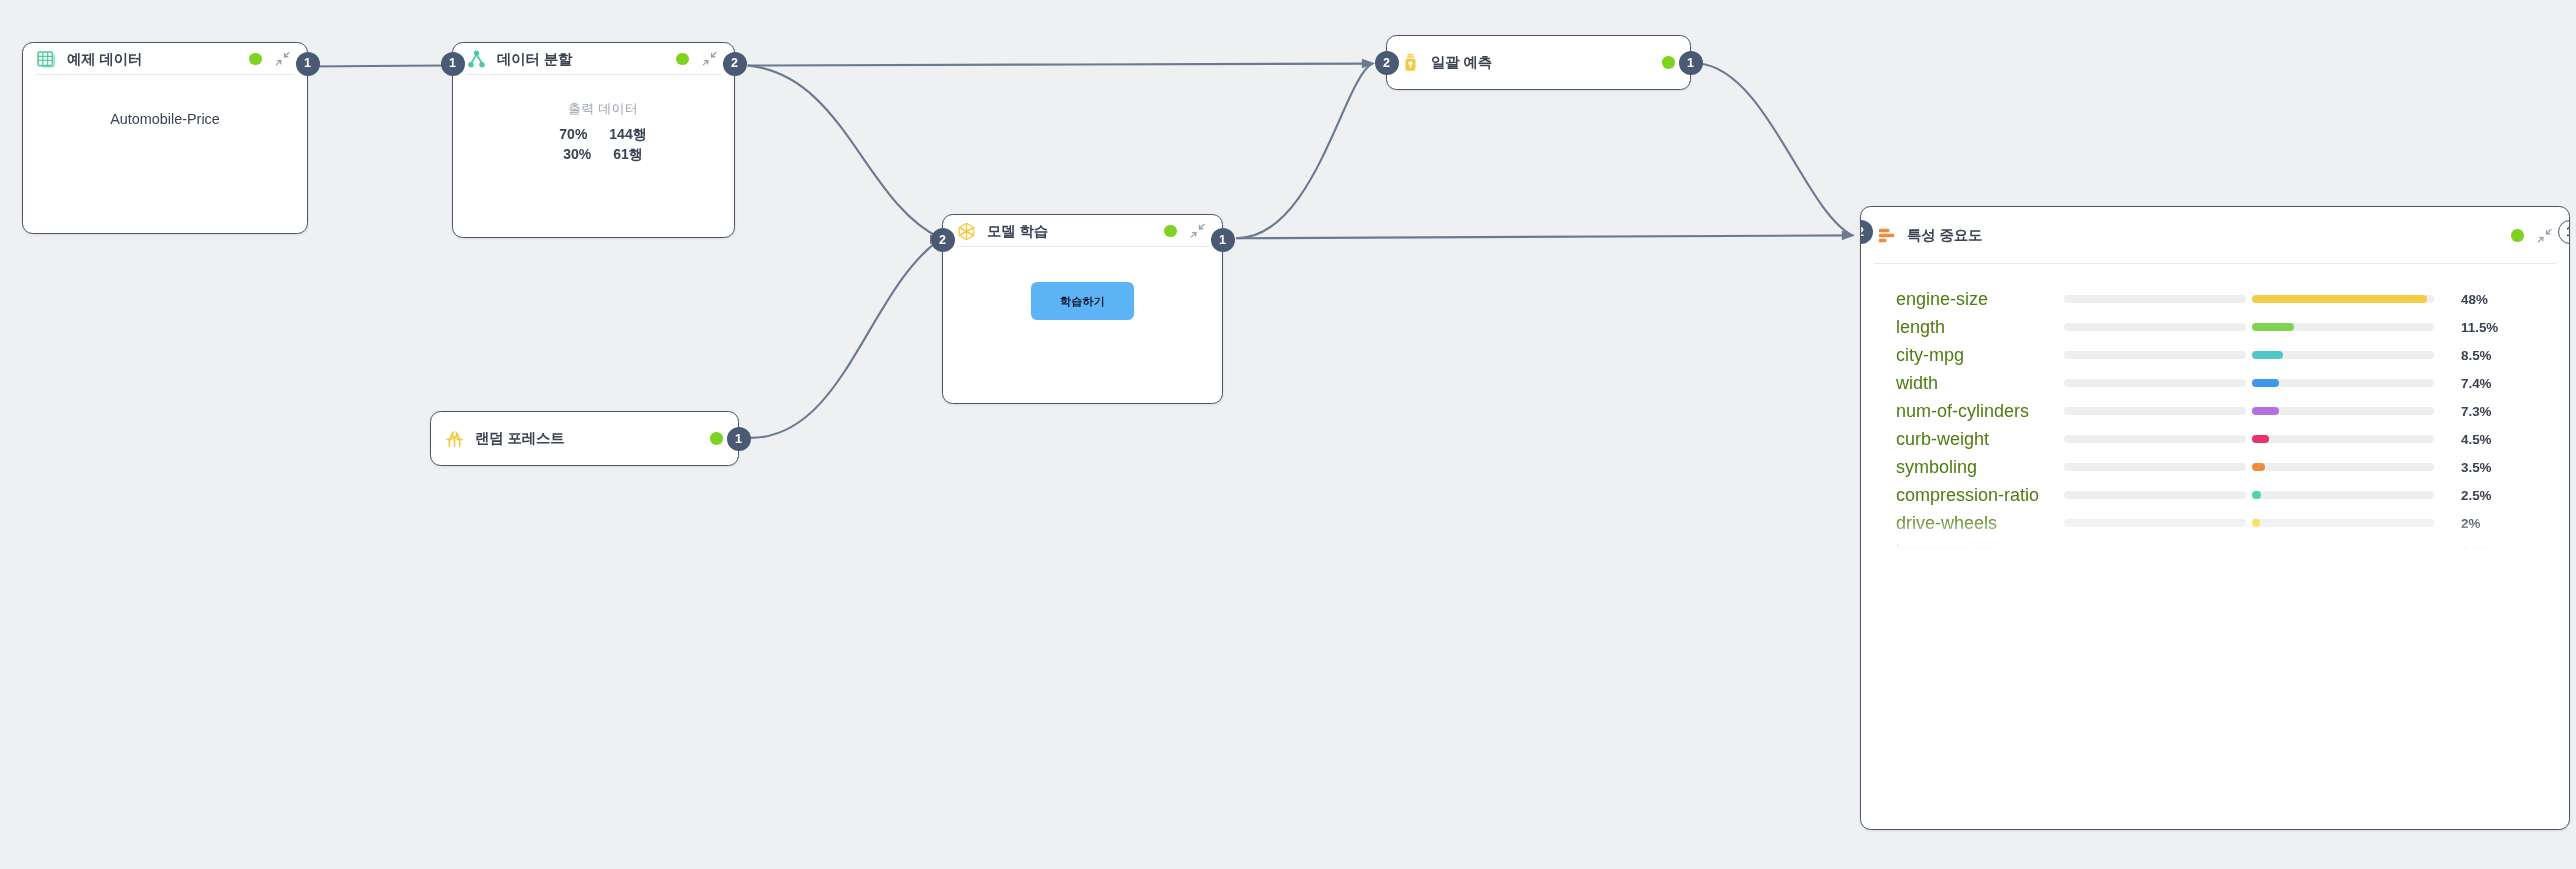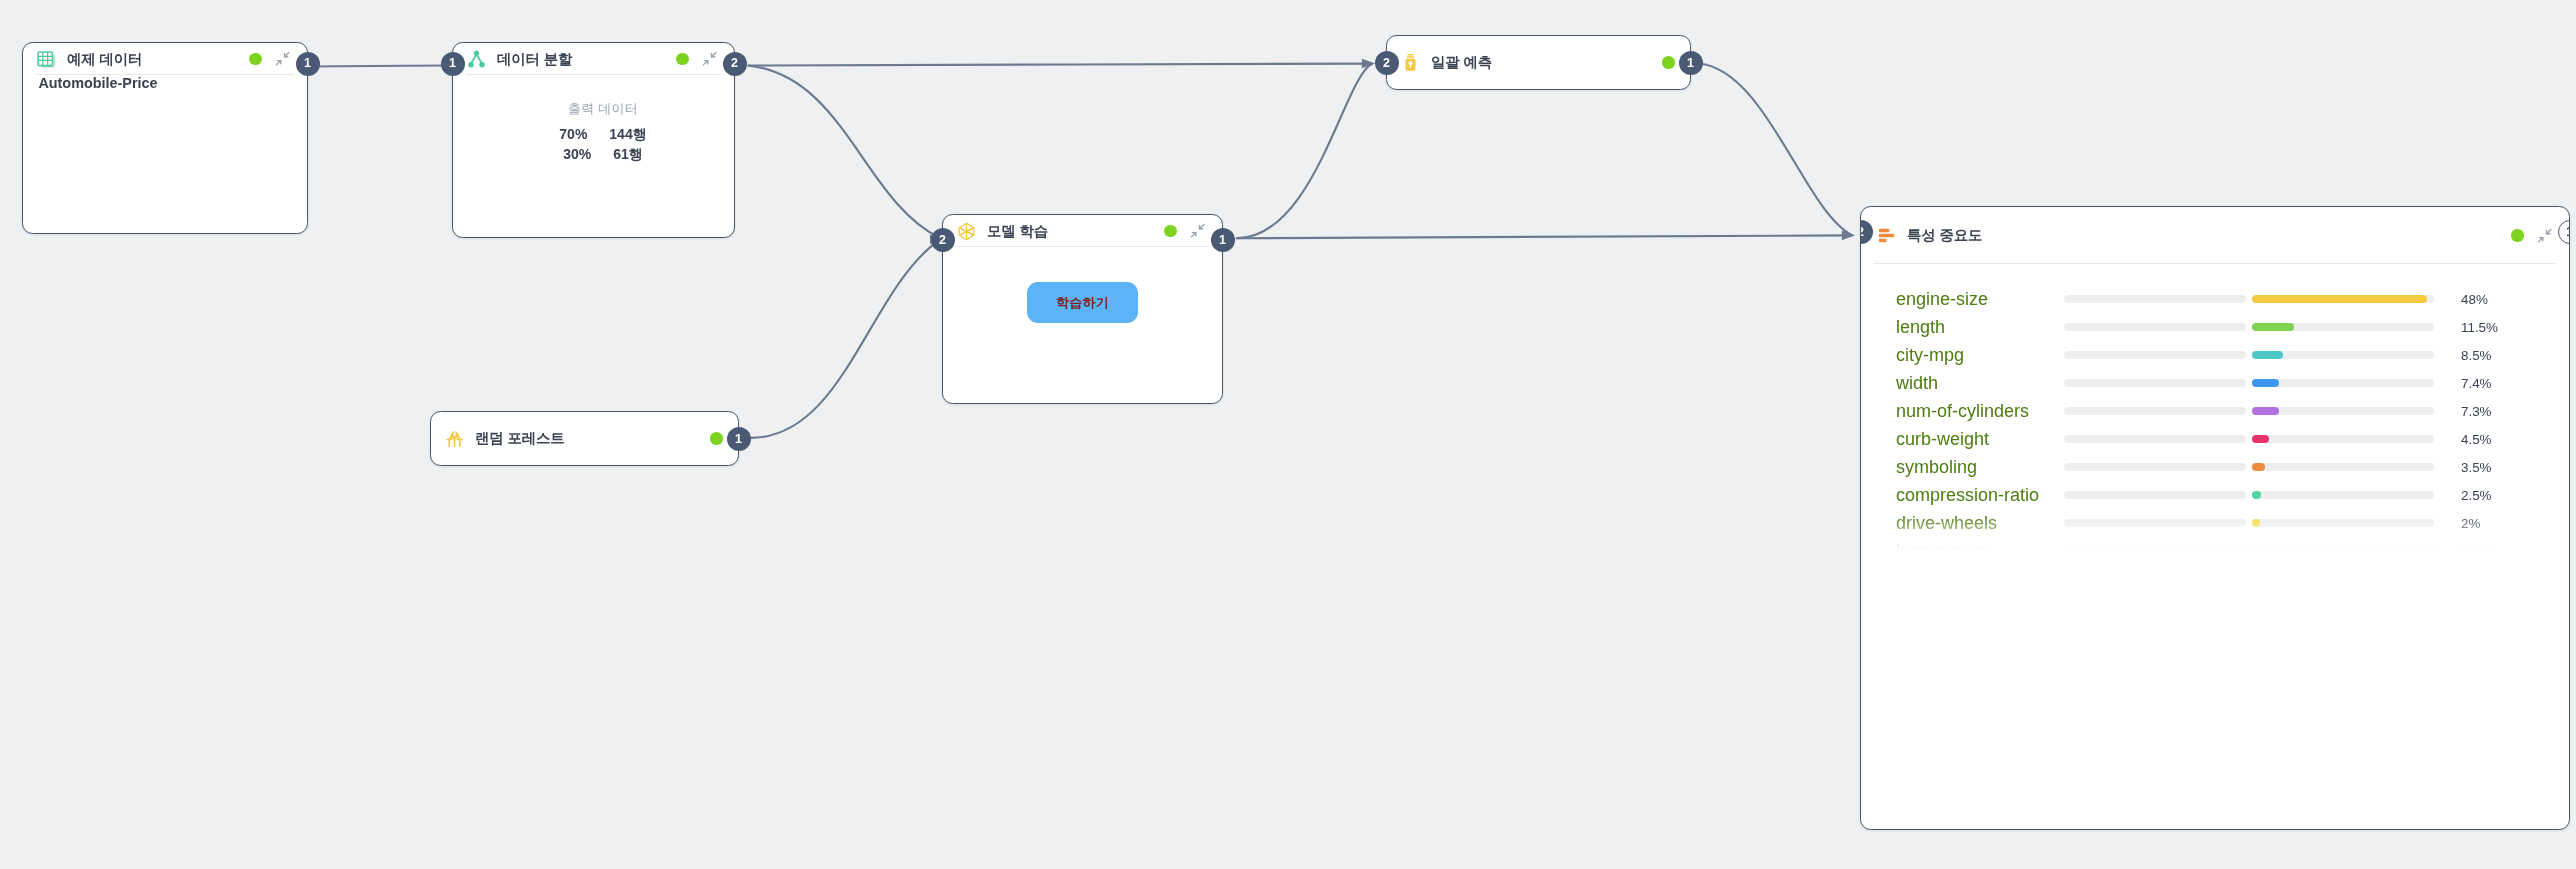--- a/index.html
+++ b/index.html
@@ -49,48 +49,48 @@
     display:flex; align-items:center; justify-content:center;
     line-height:1;
   }
   .port.out { right:-12.5px; }
   .port.in  { left:-12.5px; }
   .port.hollow { background:#ffffff; color:#3b4252; border:1.7px solid #4a5568; }
 
   
   .body { padding:0 15.4px; }
   .dataset-name {
-    font-size:14.4px; font-weight:700; color:#3b4252;
-    text-align:left; 
+    font-size:14.4px; font-weight:400; color:#3b4252;
+    text-align:center; margin-top:36px;
   }
   .split-body { text-align:center; padding-top:25px;margin-left:19px; }
   .split-caption { font-size:13px; color:#9aa3ad; margin-bottom:6.7px; letter-spacing:0.2px; }
   .split-row { font-size:14px; font-weight:700; color:#3b4252; line-height:1.42; }
   .split-row .pct { display:inline-block; width:50px; text-align:left; }
   .train-wrap { display:flex; align-items:center; justify-content:center; padding-top:35px; }
   .train-btn {
-    background:#5cb3f5; color:#7f1d1d; border:none; border-radius:11px;
-    font-family:inherit; font-size:13px; font-weight:700;
+    background:#5cb3f5; color:#0f172a; border:none; border-radius:6px;
+    font-family:inherit; font-size:11px; font-weight:700;
     padding:11.5px 29px; cursor:pointer; letter-spacing:0.3px;
   }
 
   
   #fi-node { overflow:hidden; }
   #fi-list { position:relative; padding:21px 29px 0 35px; height:295px; overflow:hidden; }
   #fi-list::after{
     content:""; position:absolute; left:0; right:0; bottom:0; height:44px;
     background:linear-gradient(to bottom, rgba(255,255,255,0), #ffffff 78%);
     pointer-events:none;
   }
   .fi-row { display:flex; align-items:center; height:28px; }
   .fi-label { width:168px; flex:0 0 168px; font-size:18px; color:#4d7c0f; white-space:nowrap; }
   .fi-track { flex:0 0 370px; width:370px; display:flex; gap:6.7px; }
   .fi-half { flex:1 1 0; height:8.6px; border-radius:4.8px; background:#eceef0; position:relative; }
   .fi-fill { position:absolute; left:0; top:0; height:8.6px; border-radius:4.8px; }
-  .fi-val { margin-left:27px; font-size:13.4px; color:#3b4252; white-space:nowrap; }
+  .fi-val { margin-left:27px; font-size:13.4px; color:#3b4252; white-space:nowrap;font-weight:bold; }
 </style>
 </head>
 <body>
 
 <div id="canvas">
 
   <svg id="edges" viewBox="0 0 2684 906">
     <g fill="none" stroke="#6b7a90" stroke-width="2.2">
       <path d="M 321,69 C 390,69 420,68 471,68"></path>
       <path d="M 779,68 C 1040,68 1180,66 1430,66"></path>

